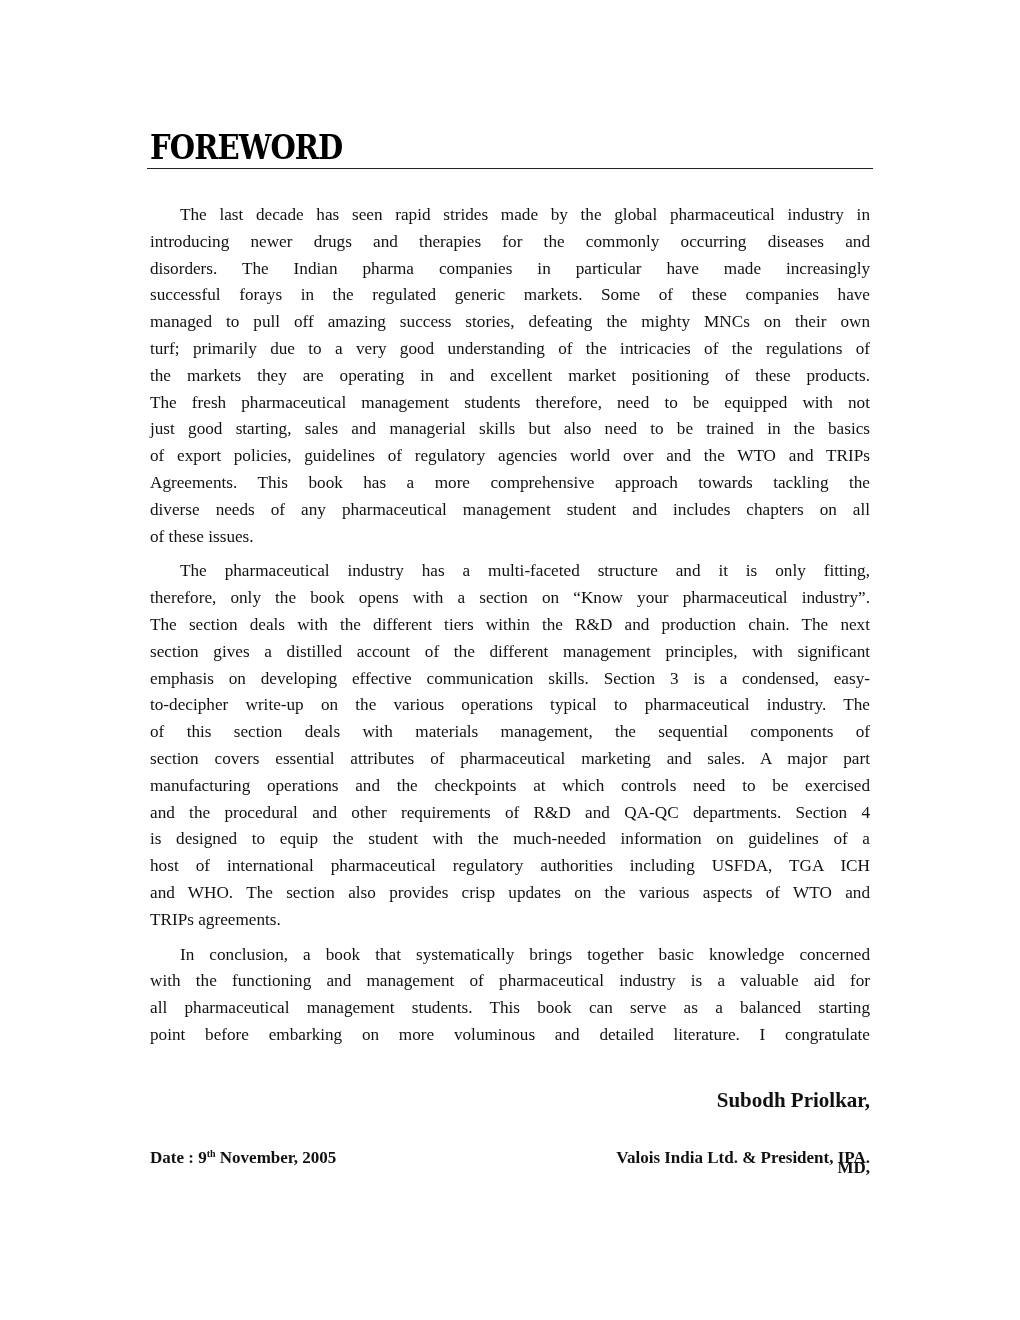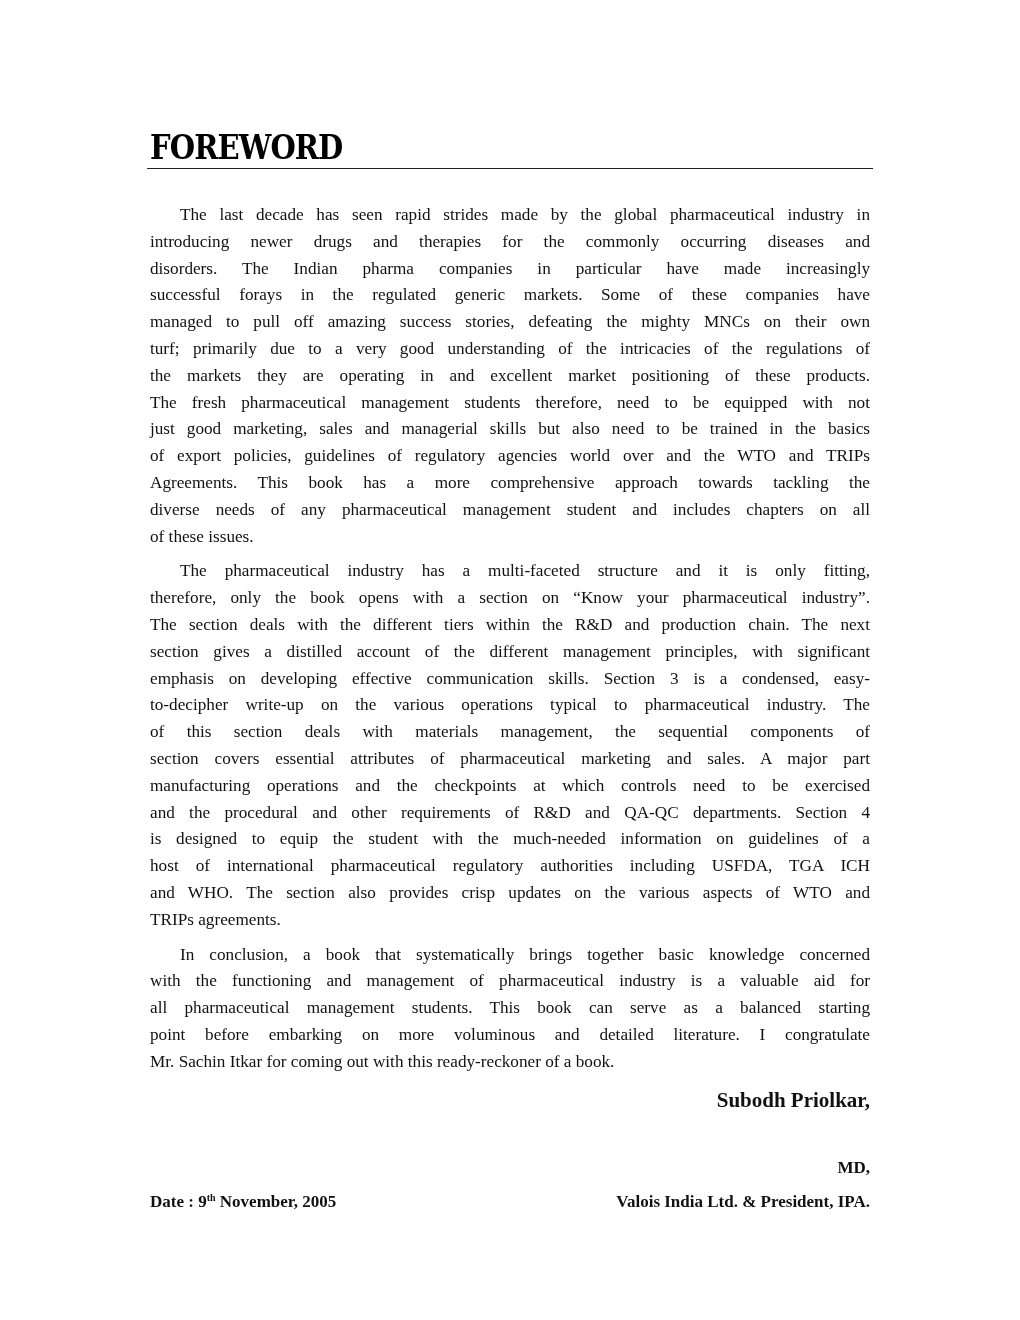--- a/index.html
+++ b/index.html
@@ -79,21 +79,20 @@
       top: 1122px;
       text-align: right;
       font-size: 17px;
       margin-top: 36px;
     }
     .sig-row {
       top: 1148px;
       font-size: 17px;
       display: flex;
       justify-content: space-between;
-      margin-top: 44px;
     }
     .sup {
       font-size: 10px;
       vertical-align: 6px;
     }
   </style>
 </head>
 <body>
 
 <div class="title">FOREWORD</div>
@@ -103,21 +102,21 @@
 
   <p class="para">
     <span class="line indent">The last decade has seen rapid strides made by the global pharmaceutical industry in</span>
     <span class="line">introducing newer drugs and therapies for the commonly occurring diseases and</span>
     <span class="line">disorders. The Indian pharma companies in particular have made increasingly</span>
     <span class="line">successful forays in the regulated generic markets. Some of these companies have</span>
     <span class="line">managed to pull off amazing success stories, defeating the mighty MNCs on their own</span>
     <span class="line">turf; primarily due to a very good understanding of the intricacies of the regulations of</span>
     <span class="line">the markets they are operating in and excellent market positioning of these products.</span>
     <span class="line">The fresh pharmaceutical management students therefore, need to be equipped with not</span>
-    <span class="line">just good marketing, sales and managerial skills but also need to be trained in the basics</span>
+    <span class="line">just good starting, sales and managerial skills but also need to be trained in the basics</span>
     <span class="line">of export policies, guidelines of regulatory agencies world over and the WTO and TRIPs</span>
     <span class="line">Agreements. This book has a more comprehensive approach towards tackling the</span>
     <span class="line">diverse needs of any pharmaceutical management student and includes chapters on all</span>
     <span class="line last">of these issues.</span>
   </p>
 
   <p class="para">
     <span class="line indent">The pharmaceutical industry has a multi-faceted structure and it is only fitting,</span>
     <span class="line">therefore, only the book opens with a section on “Know your pharmaceutical industry”.</span>
     <span class="line">The section deals with the different tiers within the R&amp;D and production chain. The next</span>
@@ -132,21 +131,20 @@
     <span class="line">host of international pharmaceutical regulatory authorities including USFDA, TGA ICH</span>
     <span class="line">and WHO. The section also provides crisp updates on the various aspects of WTO and</span>
     <span class="line last">TRIPs agreements.</span>
   </p>
 
   <p class="para">
     <span class="line indent">In conclusion, a book that systematically brings together basic knowledge concerned</span>
     <span class="line">with the functioning and management of pharmaceutical industry is a valuable aid for</span>
     <span class="line">all pharmaceutical management students. This book can serve as a balanced starting</span>
     <span class="line">point before embarking on more voluminous and detailed literature. I congratulate</span>
-    <span class="line last">Mr. Sachin Itkar for coming out with this ready-reckoner of a book.</span>
   </p>
 </div>
 
 <div class="sig sig-name">Subodh Priolkar,</div>
 <div class="sig sig-title">MD,</div>
 <div class="sig sig-row">
   <span><span>Date : </span><span>9</span><span class="sup">th</span><span> November, 2005</span></span>
   <span>Valois India Ltd. &amp; President, IPA.</span>
 </div>
 

